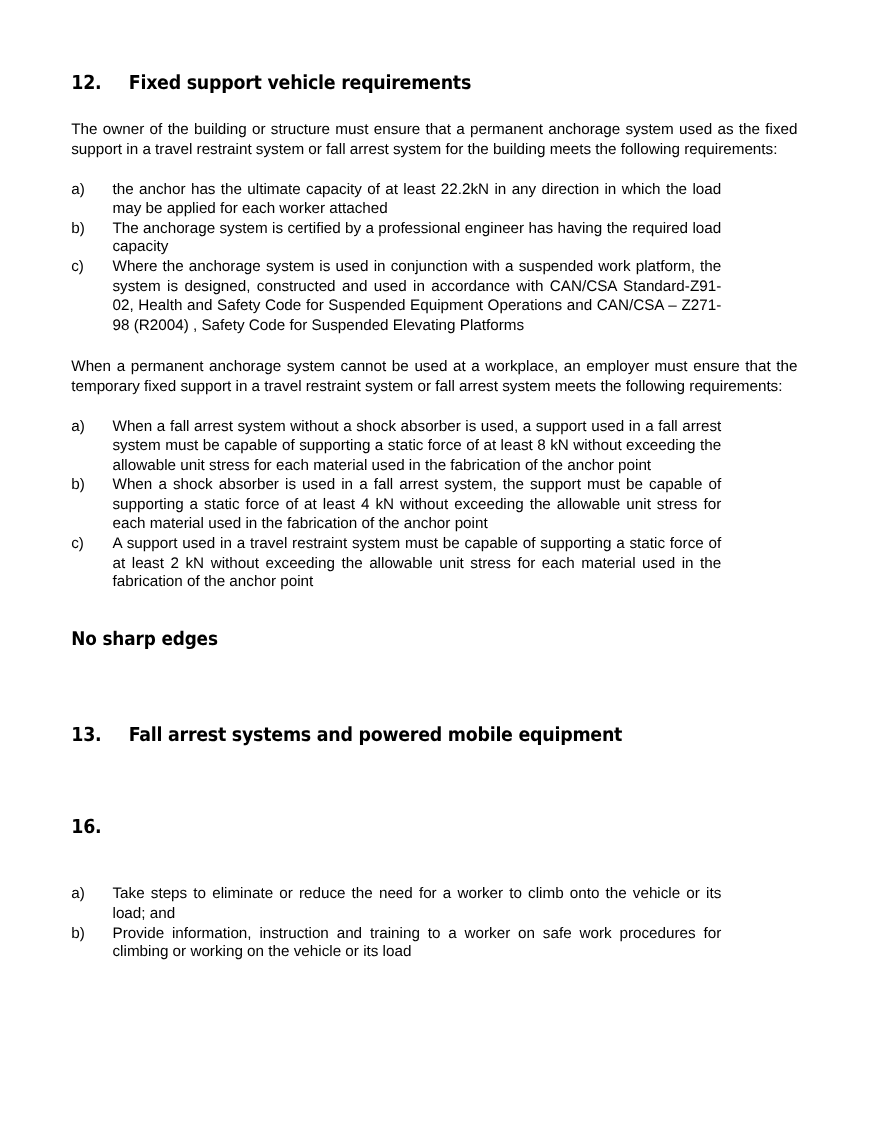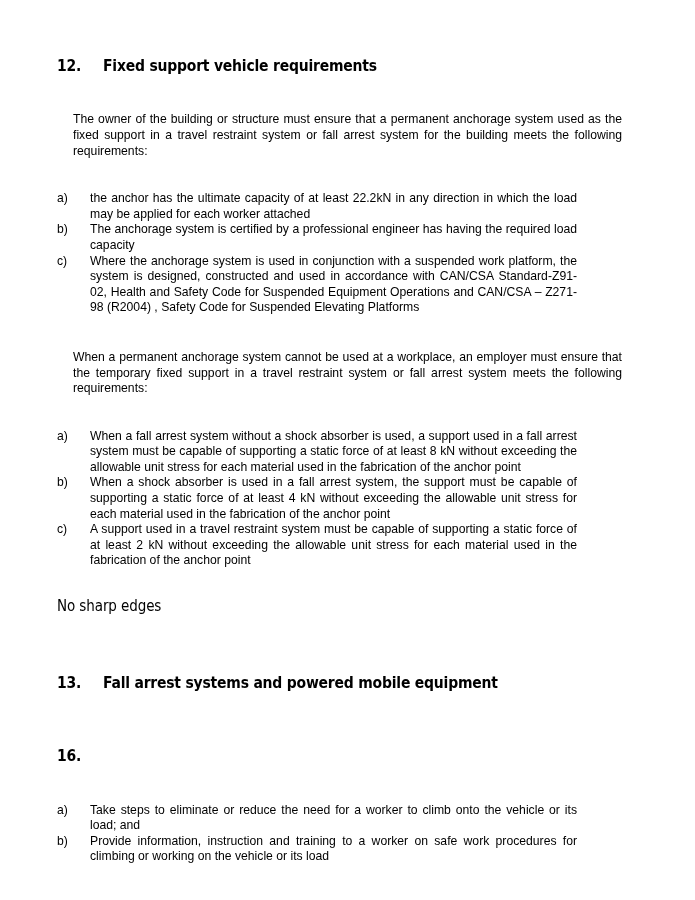--- a/index.html
+++ b/index.html
@@ -39,35 +39,35 @@
     display: flex;
   }
   h1.section-heading .num {
     display: inline-block;
     width: 46px;
     flex: 0 0 46px;
   }
   h2.sub-heading {
     font-family: "DejaVu Sans", sans-serif;
     font-size: 15px;
-    font-weight: normal;
+    font-weight: bold;
     font-stretch: condensed;
     letter-spacing: -0.1px;
     margin: 0;
     padding: 0;
     line-height: 1.25;
   }
 
   
   p.body {
     font-family: "Liberation Sans", sans-serif;
     font-size: 12.2px;
     line-height: 15.6px;
     text-align: justify;
-    margin: 16px;
+    margin: 0;
     padding: 0;
   }
 
   
   ul.alpha-list {
     list-style: none;
     margin: 0;
     padding: 0;
   }
   ul.alpha-list > li {

